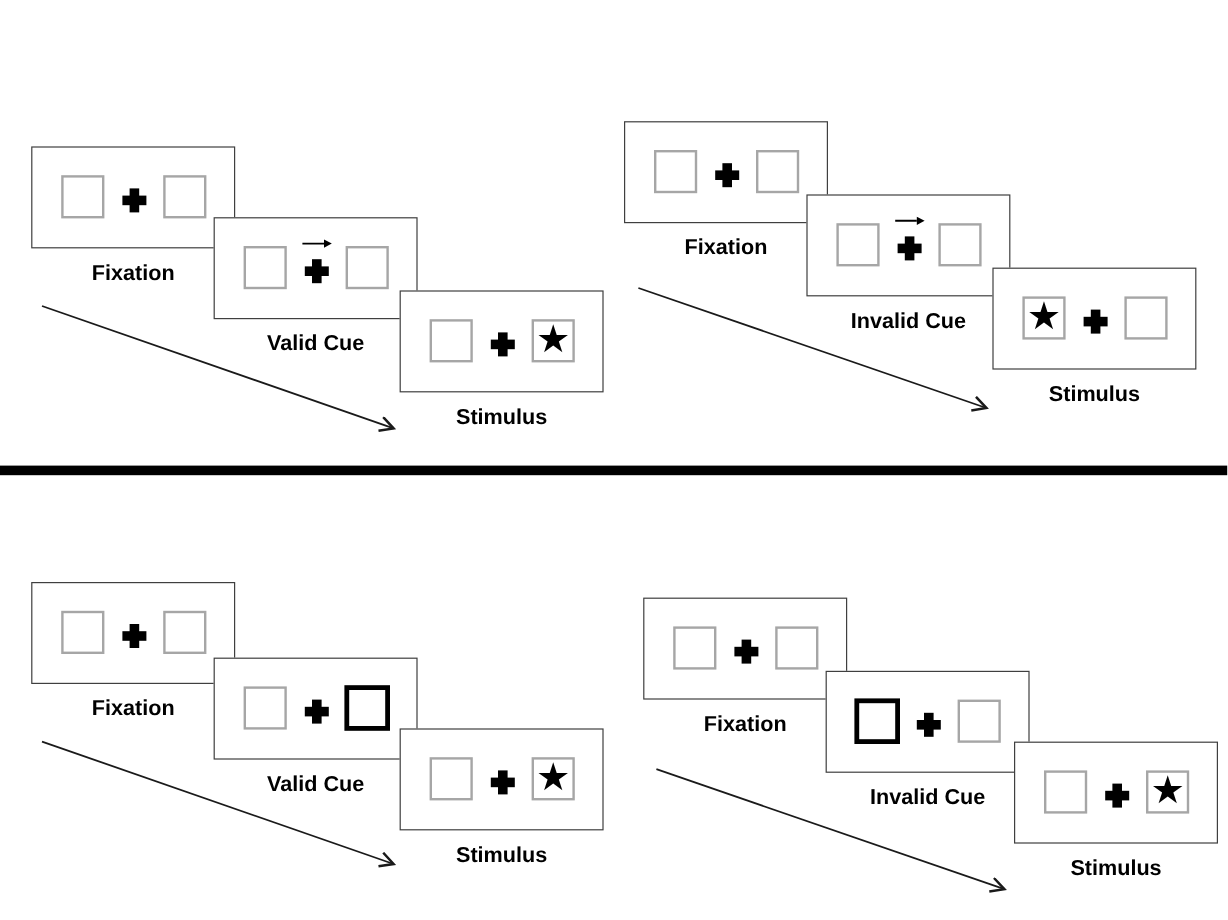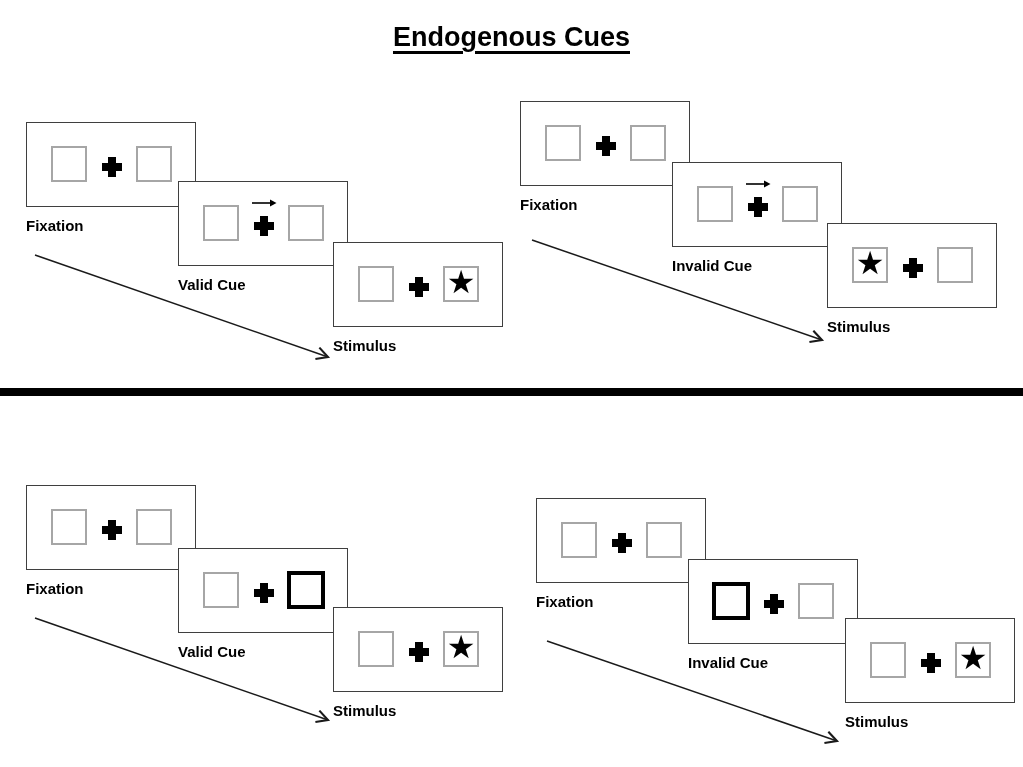--- a/index.html
+++ b/index.html
@@ -28,43 +28,42 @@
   .sq.cue.right{left:108px;}
   .star{
     position:absolute;left:50%;top:50%;transform:translate(-50%,-55%);
     font-size:32px;line-height:1;color:#000;font-family:"DejaVu Sans",sans-serif;
   }
   .plus{position:absolute;left:75px;top:34px;width:20px;height:20px;}
   .plus::before{content:"";position:absolute;left:0;top:6px;width:20px;height:8px;background:#000;}
   .plus::after{content:"";position:absolute;left:6px;top:0;width:8px;height:20px;background:#000;}
   .cue-arrow{position:absolute;left:72px;top:16px;width:26px;height:10px;}
   .step-label{
-    position:absolute;width:170px;text-align:left;
-    font-size:15px;font-weight:bold;white-space:nowrap;
+    position:absolute;width:170px;text-align:center;
+    font-size:18px;font-weight:bold;white-space:nowrap;
   }
   .overlay{position:absolute;left:0;top:0;pointer-events:none;}
 </style>
 </head>
 <body>
 
 <div class="stage">
 
   <svg class="overlay" width="1023" height="767">
     <defs>
       <marker id="ah" markerWidth="11" markerHeight="11" refX="8" refY="4.5" orient="auto">
         <path d="M0.5,0.5 L8,4.5 L0.5,8.5" fill="none" stroke="#1a1a1a" stroke-width="1.4"></path>
       </marker>
     </defs>
     <line x1="35" y1="255" x2="328" y2="357" stroke="#1a1a1a" stroke-width="1.5" marker-end="url(#ah)"></line>
     <line x1="532" y1="240" x2="822" y2="340" stroke="#1a1a1a" stroke-width="1.5" marker-end="url(#ah)"></line>
     <line x1="35" y1="618" x2="328" y2="720" stroke="#1a1a1a" stroke-width="1.5" marker-end="url(#ah)"></line>
     <line x1="547" y1="641" x2="837" y2="741" stroke="#1a1a1a" stroke-width="1.5" marker-end="url(#ah)"></line>
   </svg>
 
-  <div class="section-title" style="top:22px;">Endogenous Cues</div>
 
   <div>
     <div class="screen" style="left:26px;top:122px;">
       <div class="sq left"></div>
       <div class="plus"></div>
       <div class="sq right"></div>
     </div>
     <div class="step-label" style="left:26px;top:217px;">Fixation</div>
 
     <div class="screen" style="left:178px;top:181px;">

